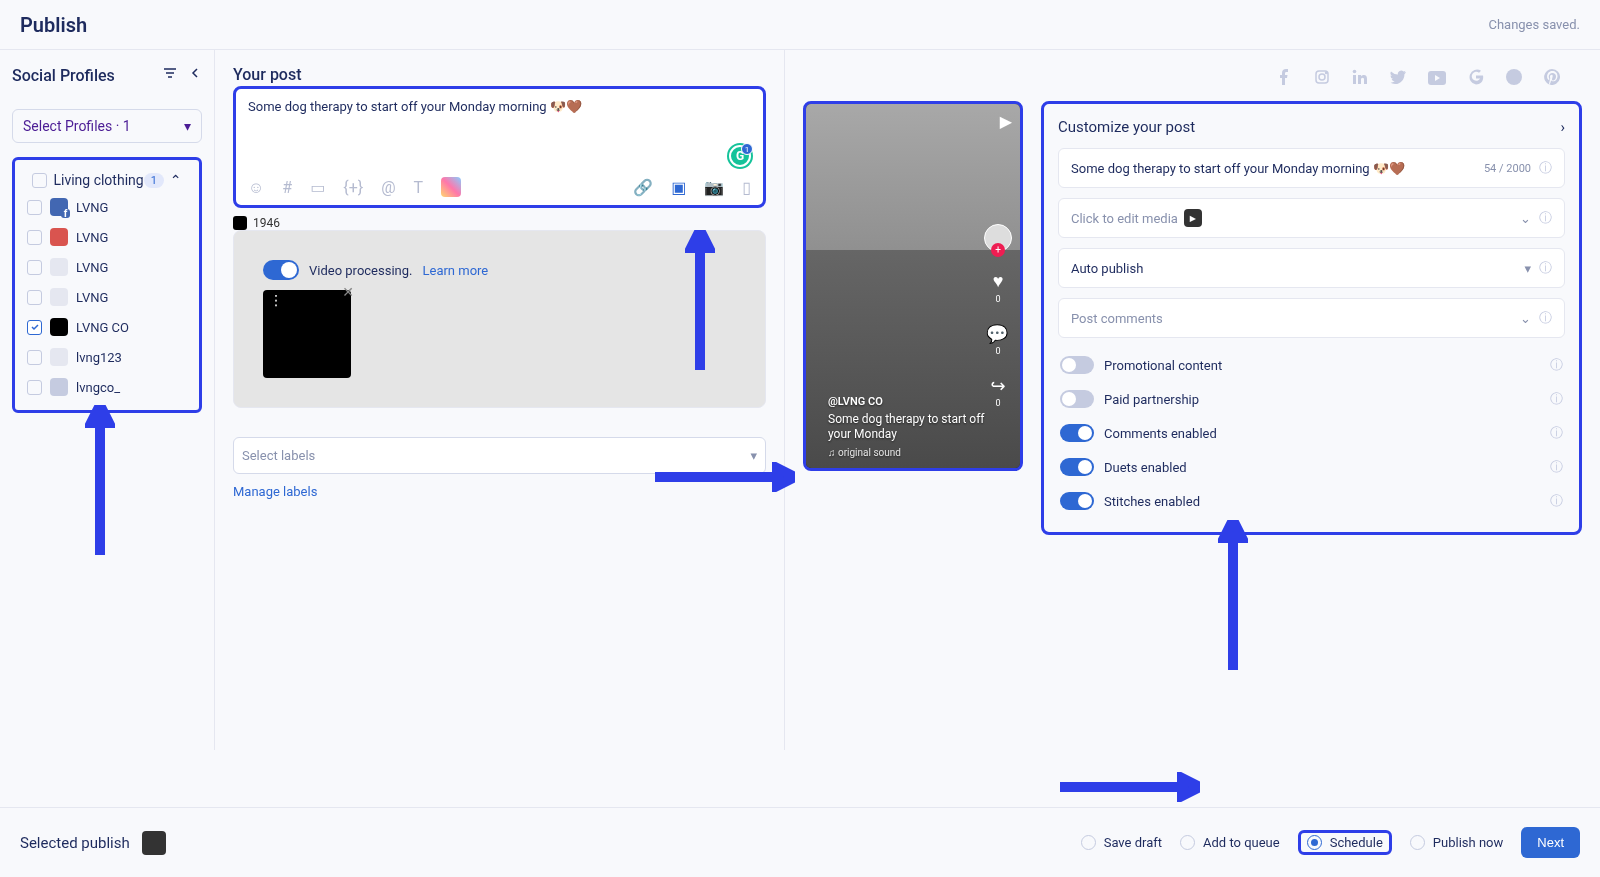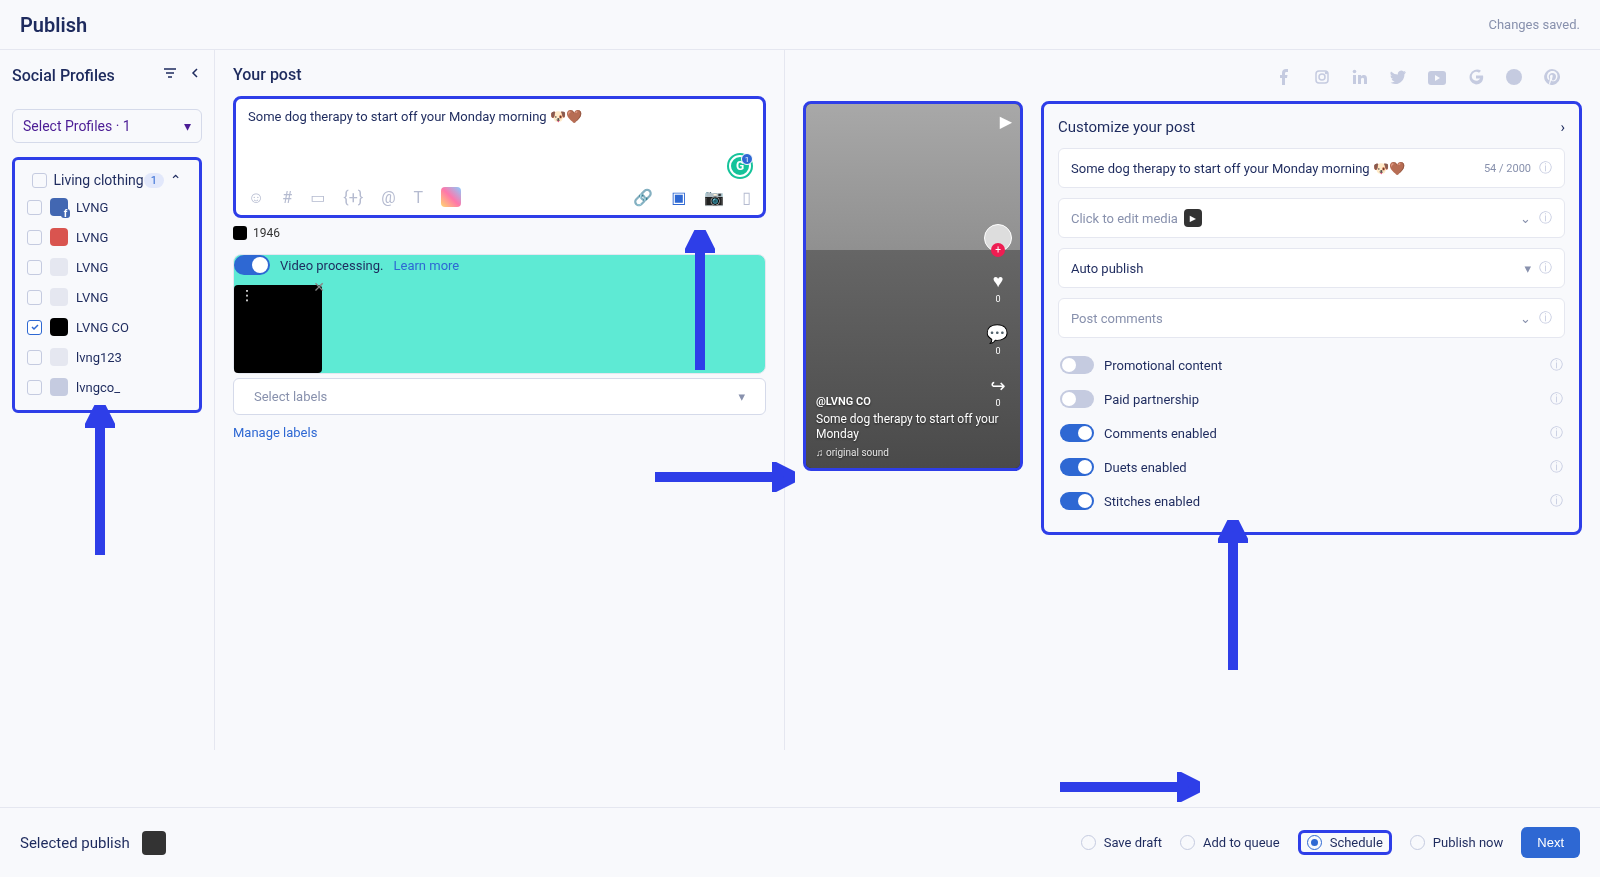--- a/index.html
+++ b/index.html
@@ -30,57 +30,57 @@
   .av-fb::after { content:"f"; color:#fff; font-weight:bold; font-size:10px; position:absolute; bottom:-2px; right:-2px; background:#4267b2; border-radius:3px; width:9px; height:9px; text-align:center; line-height:9px; }
   .av-li { background: #d9544f; color:#fff; font-size:8px; text-align:center; line-height:18px; }
   .av-tw { background: #e5e7f0; }
   .av-gg { background: #e5e7f0; }
   .av-tk { background: #000; }
   .av-ig { background: #e5e7f0; }
   .av-generic { background: #c5cbe0; }
 
   .content { flex: 1; display: flex; }
   .compose { width: 570px; padding: 15px 18px; border-right: 1px solid #e5e7f0; }
-  .compose-title { font-size: 16px; font-weight: 500; margin-bottom: 12px; color: #1e2b5e; }
+  .compose-title { font-size: 16px; font-weight: 500; margin-bottom: 2px; color: #1e2b5e; }
   
   .compose-box { border: 3px solid #2e3ee8; border-radius: 8px; padding: 10px 12px 8px; background: #fff; position: relative; }
   .compose-text { font-size: 13px; color: #1e2b5e; min-height: 70px; }
   .compose-toolbar { display: flex; align-items: center; justify-content: space-between; margin-top: 8px; }
   .toolbar-left, .toolbar-right { display: flex; align-items: center; gap: 18px; color: #b5bbd0; }
   .toolbar-icon { font-size: 16px; cursor: pointer; }
   .giphy { width: 20px; height: 20px; background: linear-gradient(45deg,#ffd76f,#f7a,#8cf); border-radius: 4px; }
   .grammarly { width: 22px; height: 22px; background: #15c39a; border-radius: 50%; display:flex; align-items:center; justify-content:center; border:2px solid #fff; box-shadow:0 0 0 2px #15c39a; position:absolute; right:12px; top:56px; }
   .grammarly::after { content:"G"; color:#fff; font-weight:bold; font-size:12px; }
   .grammarly-badge { position:absolute; top:-4px; right:-4px; width:12px; height:12px; background:#2e68d3; color:#fff; border-radius:50%; font-size:8px; text-align:center; line-height:12px; border:1px solid #fff; }
   
   .char-row { display:flex; align-items:center; gap:6px; margin-top:8px; color:#333; font-size:12px; }
   .tk-icon { width:14px; height:14px; background:#000; border-radius:3px; }
 
-  .media-box { margin-top: 14px; border: 1px solid #e5e7f0; border-radius: 8px; padding: 0; background:#5eead4; }
+  .media-box { border: 1px solid #e5e7f0; border-radius: 8px; padding: 29px; background:#e5e5e5; }
   .toggle-row { display:flex; align-items:center; gap:10px; font-size:13px; }
   .toggle { width:36px; height:20px; background:#2e68d3; border-radius:20px; position:relative; cursor:pointer; }
   .toggle::after { content:""; width:16px; height:16px; background:#fff; border-radius:50%; position:absolute; top:2px; right:2px; }
   .link { color:#2e68d3; cursor:pointer; }
   .thumb { width:88px; height:88px; background:#000; border-radius:4px; margin-top:10px; position:relative; }
   .thumb .dots { position:absolute; top:6px; left:6px; color:#fff; font-size:14px; line-height:8px; }
   .thumb .close { position:absolute; top:-6px; right:-6px; width:18px; height:18px; color:#888; font-size:14px; text-align:center; cursor:pointer; }
 
-  .labels-select { margin-top: 4px; border:1px solid #d5daea; border-radius:6px; padding:10px 20px; font-size:13px; color:#8891ad; display:flex; justify-content:space-between; align-items:center; background:#fff; }
+  .labels-select { margin-top: 29px; border:1px solid #d5daea; border-radius:6px; padding:10px 8px; font-size:13px; color:#8891ad; display:flex; justify-content:space-between; align-items:center; background:#fff; }
   .manage-link { margin-top:10px; font-size:13px; }
 
   .preview-col { flex:1; padding: 15px 18px; }
   .platform-tabs { display:flex; justify-content:flex-end; gap:22px; align-items:center; padding:4px 0 12px; color:#c5cbe0; }
   .platform-tabs .tab { cursor:pointer; }
   .platform-tabs .tab.active { border-bottom:2px solid #2e68d3; padding-bottom:6px; }
   .platform-tabs .tab.active .tk-icon { background:#000; }
 
   .preview-row { display:flex; gap:18px; }
   .phone-preview { width:220px; height:370px; border:3px solid #2e3ee8; border-radius:8px; background:#222; position:relative; overflow:hidden; flex-shrink:0; }
   .phone-bg { position:absolute; inset:0; background: linear-gradient(to bottom, #a8a8a8 0%, #909090 40%, #666 40%, #4a4a4a 100%); }
-  .phone-overlay { position:absolute; bottom:0; left:0; right:0; padding:10px; color:#fff; font-size:12px; text-shadow:0 1px 2px rgba(0,0,0,0.6); }
+  .phone-overlay { position:absolute; bottom:0; left:12px; right:0; padding:10px; color:#fff; font-size:12px; text-shadow:0 1px 2px rgba(0,0,0,0.6); }
   .phone-user { font-size:11px; font-weight:600; }
   .phone-caption { font-size:12px; margin-top:4px; line-height:1.3; }
   .phone-sound { font-size:10px; margin-top:4px; opacity:0.85; }
   .phone-actions { position:absolute; right:8px; top:120px; display:flex; flex-direction:column; gap:16px; align-items:center; color:#fff; }
   .phone-action { text-align:center; font-size:9px; }
   .phone-action .ico { width:26px; height:26px; display:flex; align-items:center; justify-content:center; font-size:18px; }
   .play-btn { position:absolute; top:8px; right:8px; color:#fff; font-size:16px; }
   .profile-circ { width:28px; height:28px; border-radius:50%; background:#ddd; border:1px solid #fff; position:relative; }
   .profile-circ::after { content:"+"; position:absolute; bottom:-6px; left:50%; transform:translateX(-50%); width:14px; height:14px; background:#ee1d52; color:#fff; border-radius:50%; font-size:10px; text-align:center; line-height:14px; }
 

